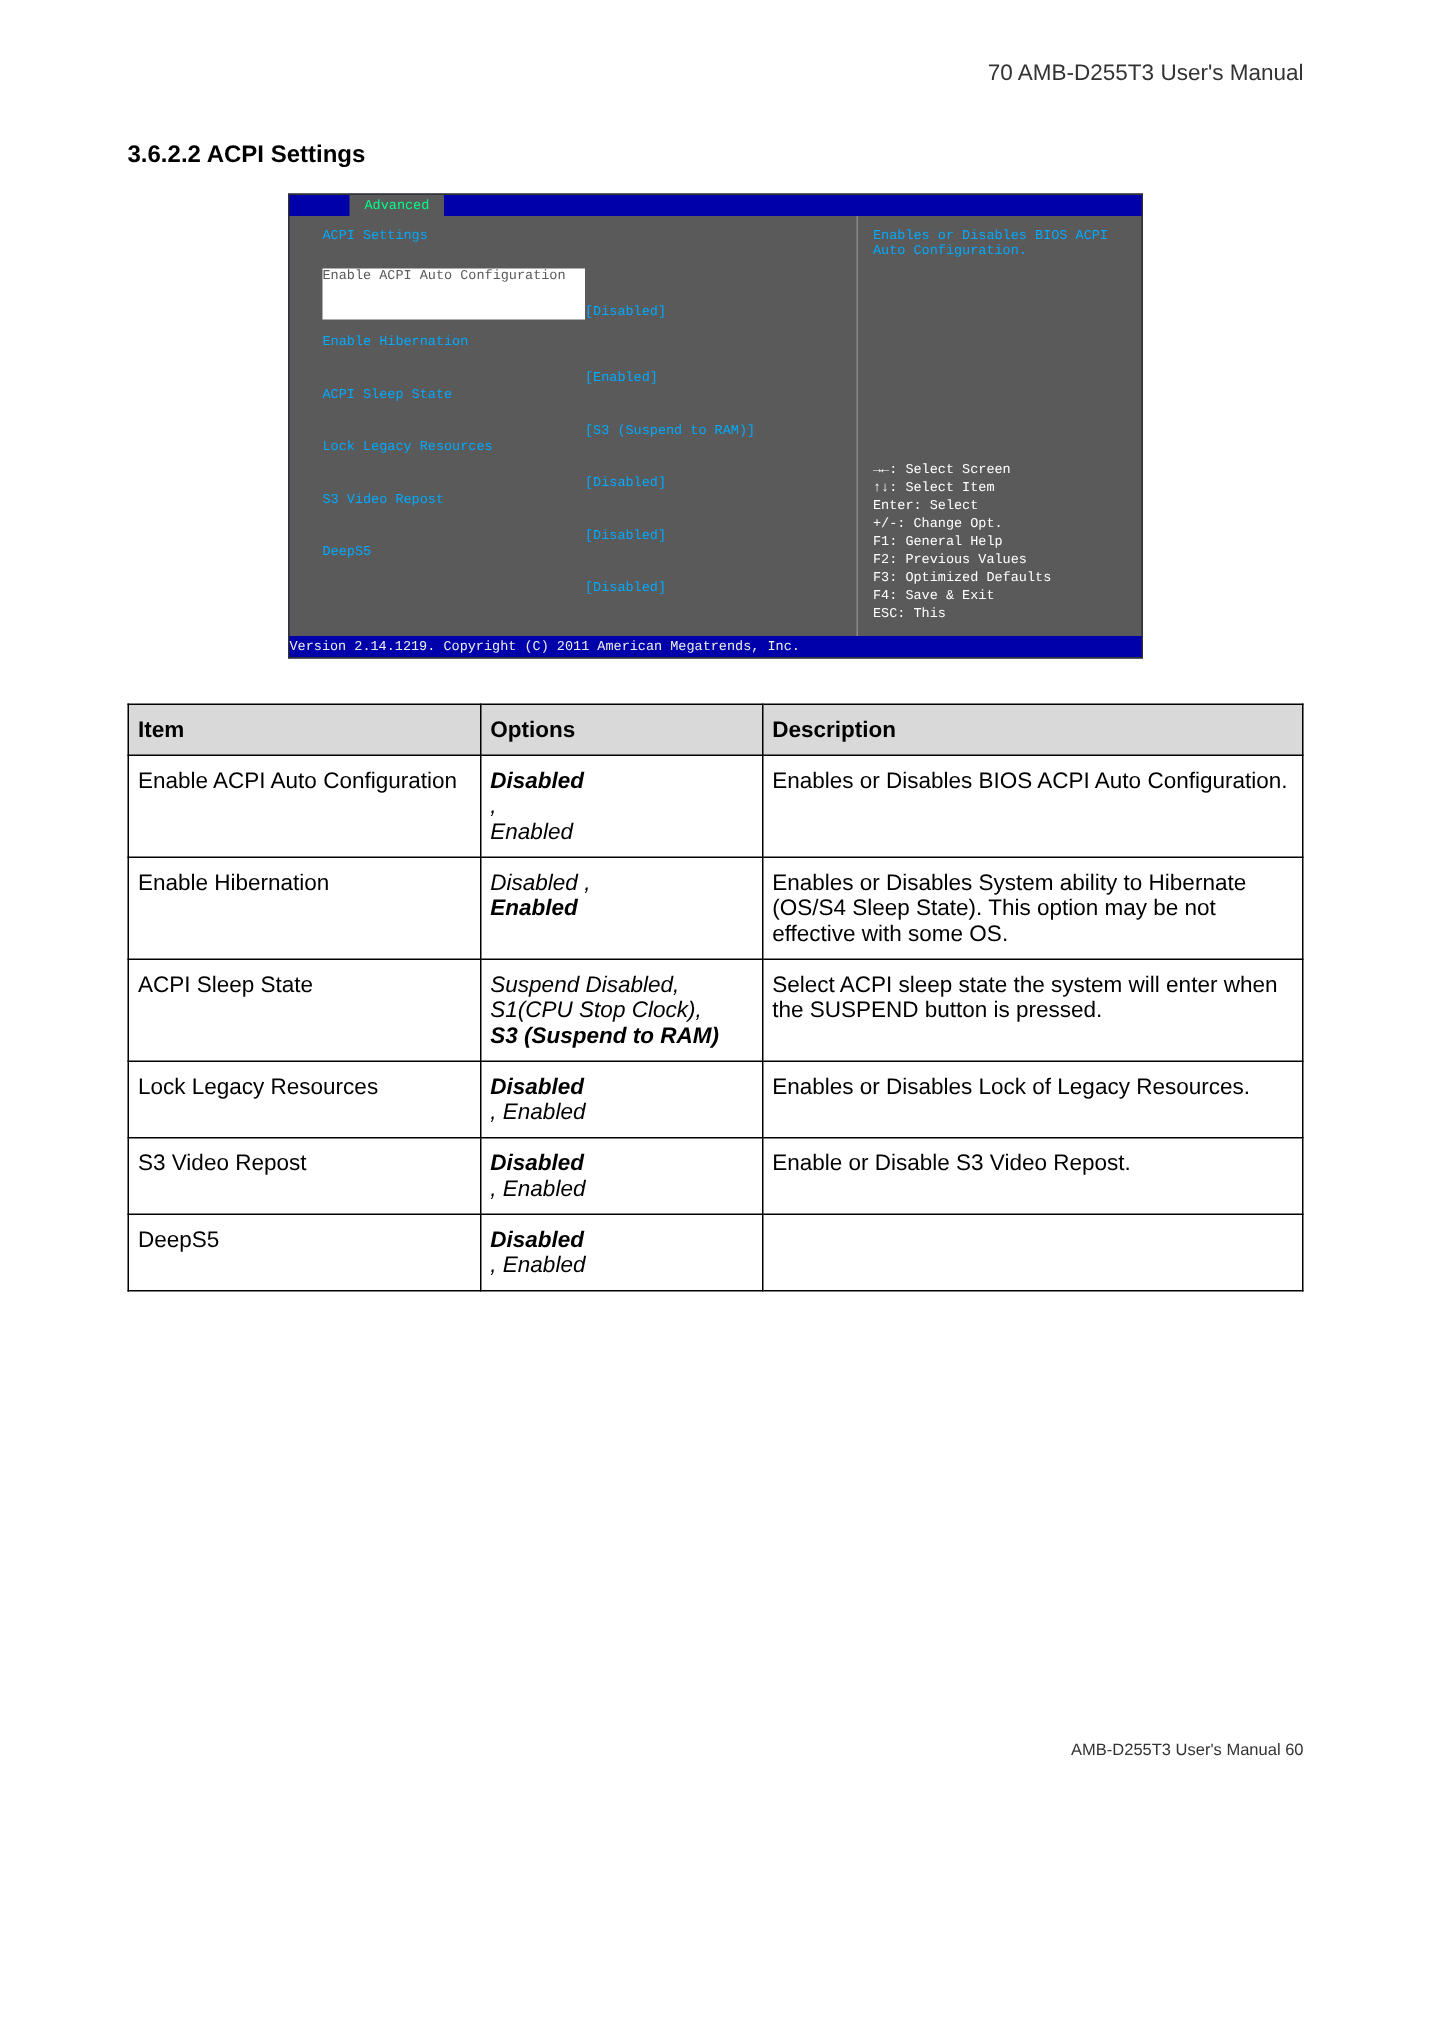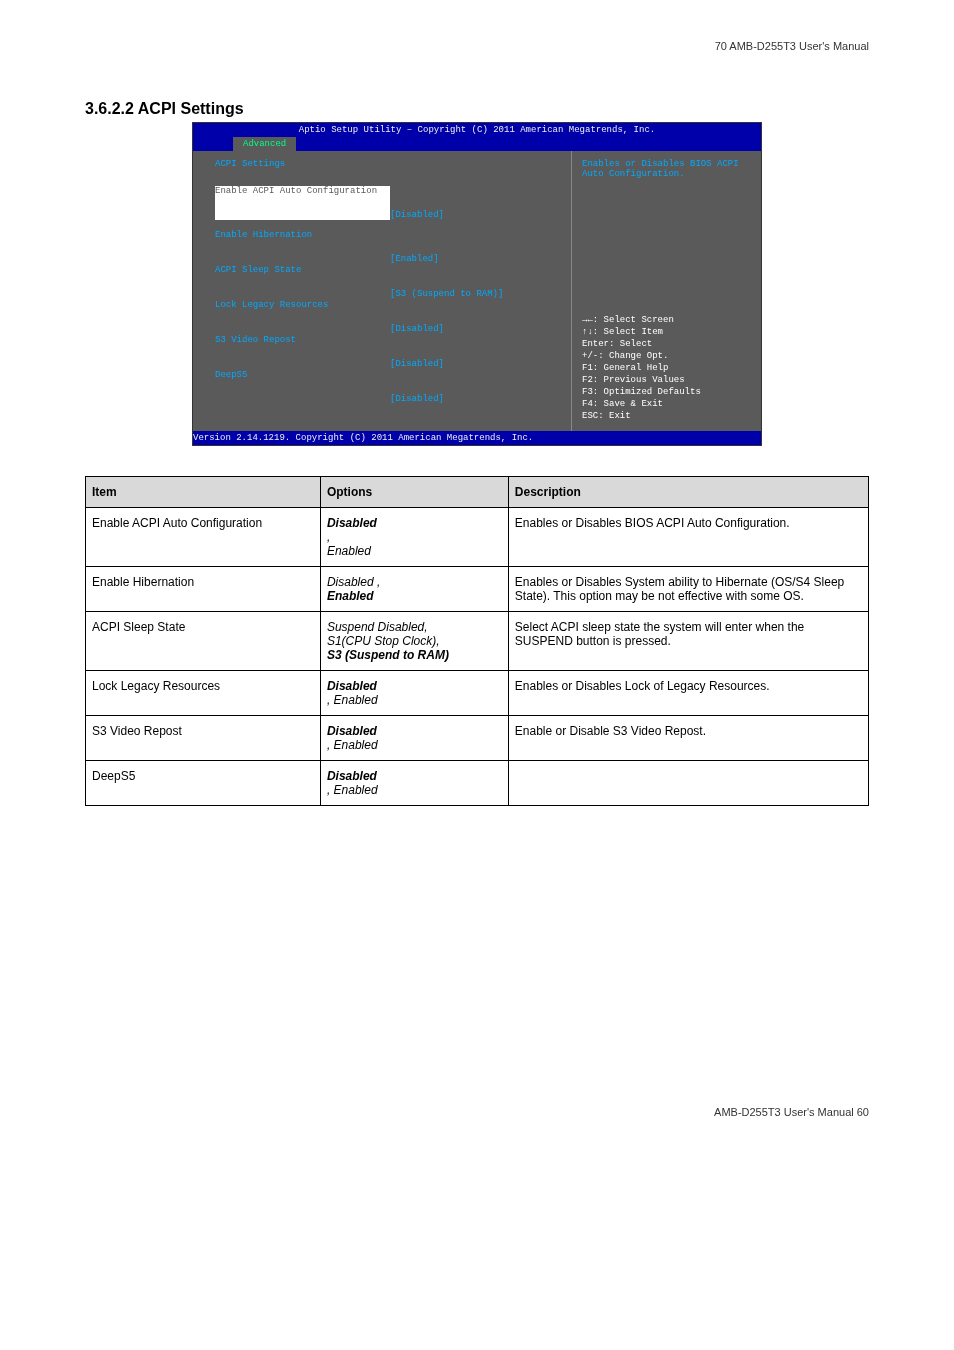--- a/index.html
+++ b/index.html
@@ -10,28 +10,28 @@
     body {
       font-family: Arial, sans-serif;
       background: #fff;
       width: 954px;
       padding: 40px 85px;
       font-size: 12px;
       color: #000;
     }
     .page-header {
       text-align: right;
-      font-size: 11px;
-      margin-bottom: 48px;
+      font-size: 15px;
+      margin-bottom: 38px;
       color: #333;
     }
     .section-title {
       font-size: 16px;
       font-weight: bold;
-      margin-bottom: 4px;
+      margin-bottom: 16px;
     }
     .bios-screen {
       width: 570px;
       margin: 0 auto 30px;
       border: 1px solid #333;
       background: #0a0a50;
       font-family: 'Courier New', monospace;
       font-size: 9px;
     }
     .bios-title {
@@ -101,21 +101,21 @@
       margin: 2px 0;
     }
     .bios-footer {
       background: #0000aa;
       color: #eee;
       padding: 2px 0;
     }
     .options-table {
       width: 100%;
       border-collapse: collapse;
-      font-size: 12px;
+      font-size: 15px;
       margin-top: 10px;
     }
     .options-table th,
     .options-table td {
       border: 1px solid #000;
       padding: 8px 6px;
       text-align: left;
       vertical-align: top;
     }
     .options-table th {
@@ -134,21 +134,20 @@
     }
   </style>
 </head>
 <body>
 
 <div class="page-header">70 AMB-D255T3 User's Manual</div>
 
 <div class="section-title">3.6.2.2 ACPI Settings</div>
 
 <div class="bios-screen">
-  <div class="bios-title">Aptio Setup Utility – Copyright (C) 2011 American Megatrends, Inc.</div>
   <div class="bios-tabs">
     <span class="bios-tab">Advanced</span>
   </div>
   <div class="bios-body">
     <div class="bios-main">
       <div class="bios-group-title">ACPI Settings</div>
       <div style="height:8px"></div>
       <div id="bios-rows">
           <div class="bios-row">
             <span class="bios-label highlight">Enable ACPI Auto Configuration</span>
@@ -181,21 +180,21 @@
       <div class="bios-help">Enables or Disables BIOS ACPI Auto Configuration.</div>
       <div class="bios-keys" id="bios-keys">
           <div>→←: Select Screen</div>
           <div>↑↓: Select Item</div>
           <div>Enter: Select</div>
           <div>+/-: Change Opt.</div>
           <div>F1: General Help</div>
           <div>F2: Previous Values</div>
           <div>F3: Optimized Defaults</div>
           <div>F4: Save &amp; Exit</div>
-          <div>ESC: Exit</div>
+          <div>ESC: This</div>
         </div>
     </div>
   </div>
   <div class="bios-footer">Version 2.14.1219. Copyright (C) 2011 American Megatrends, Inc.</div>
 </div>
 
 <table class="options-table">
   <thead>
     <tr>
       <th>Item</th>

